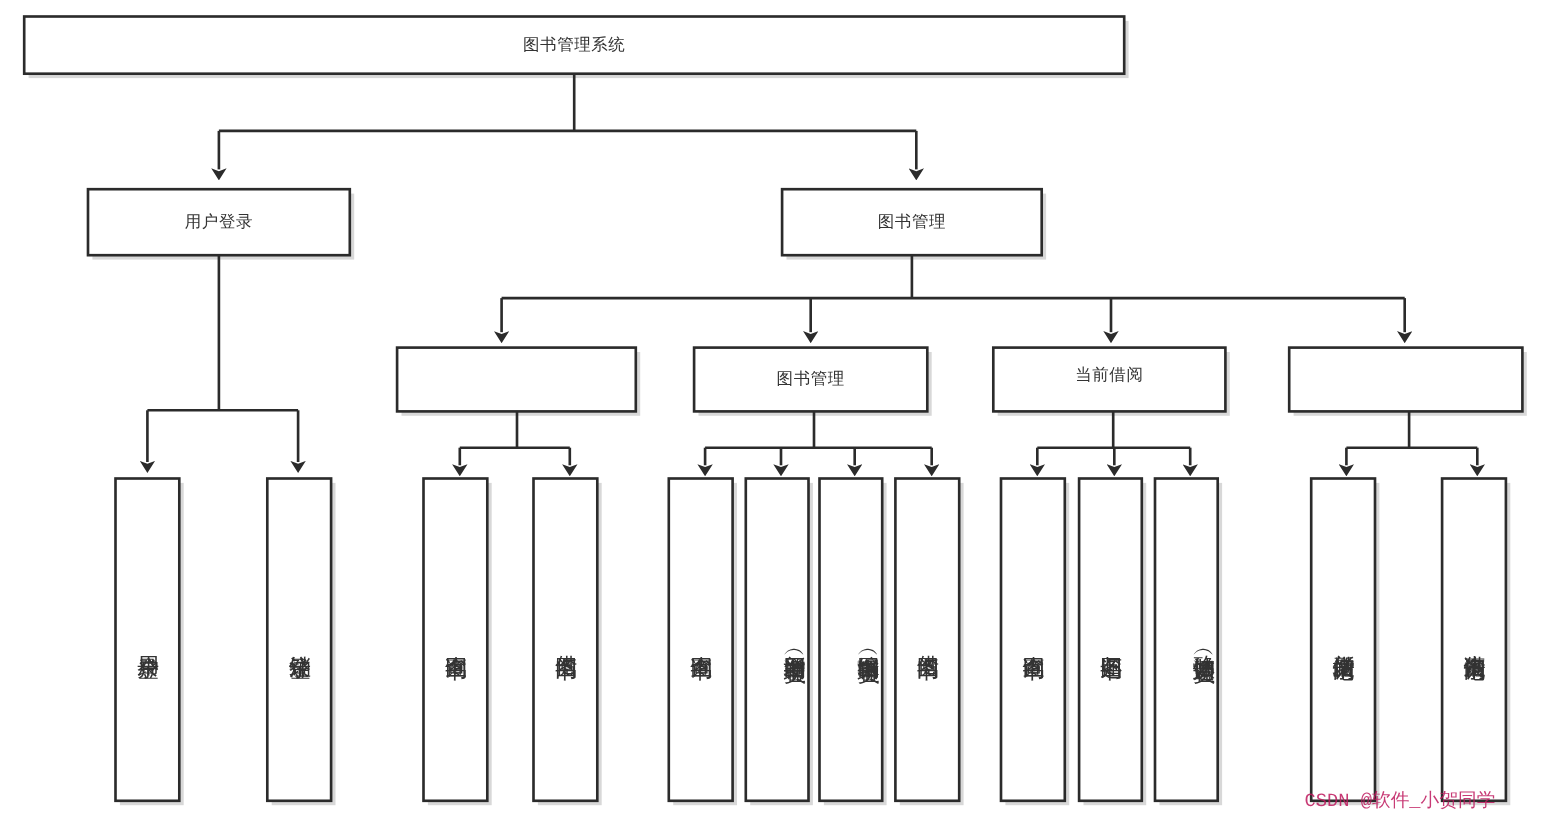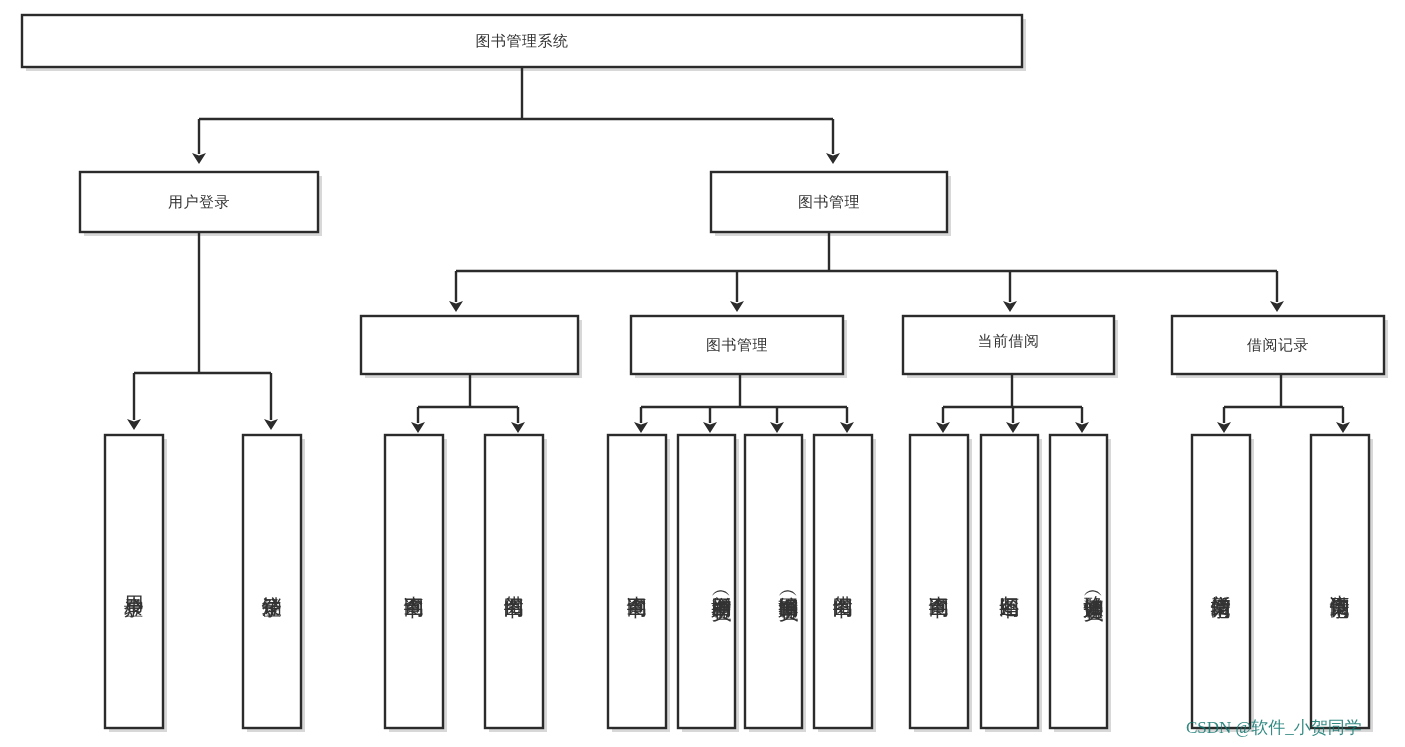--- a/index.html
+++ b/index.html
@@ -67,24 +67,24 @@
     writing-mode: vertical-rl;
     text-orientation: upright;
     letter-spacing: 1px;
     pointer-events: none;
   }
   .watermark {
     position: absolute;
     left: 1186px;
     top: 716px;
     font-size: 17px;
-    color: #0f766e;
+    color: #be185d;
     opacity: 0.85;
     white-space: nowrap;
-    font-family: Liberation Serif, serif;
+    font-family: Liberation Mono, monospace;
   }
 </style>
 </head>
 <body>
 
 <div id="diagram-root">
 
   <svg id="diagram-svg" viewBox="0 0 1405 747">
     <defs>
       <marker id="arrow" markerWidth="11" markerHeight="14" refX="1" refY="7" orient="auto" markerUnits="userSpaceOnUse">
@@ -192,21 +192,20 @@
 
   <div class="node-label-h" style="left:80px; top:172px; width:238px; height:60px;">用户登录</div>
 
   <div class="node-label-h" style="left:711px; top:172px; width:236px; height:60px;text-align:center;">图书管理</div>
 
 
   <div class="node-label-h" style="left:631px; top:316px; width:212px; height:58px;">图书管理</div>
 
   <div class="node-label-h" style="left:903px; top:316px; width:211px; height:50px;">当前借阅</div>
 
-  <div class="node-label-h" style="left:1172px; top:316px; width:212px; height:58px;">借阅记录</div>
 
   <div class="node-label-v" style="left:105px; top:435px; width:58px; height:293px;">用户登录</div>
 
   <div class="node-label-v" style="left:243px; top:435px; width:58px; height:293px;">注销登录</div>
 
   <div class="node-label-v" style="left:385px; top:435px; width:58px; height:293px;">查询图书</div>
 
   <div class="node-label-v" style="left:485px; top:435px; width:58px; height:293px;">借阅图书</div>
 
   <div class="node-label-v" style="left:608px; top:435px; width:58px; height:293px;">查询图书</div>

